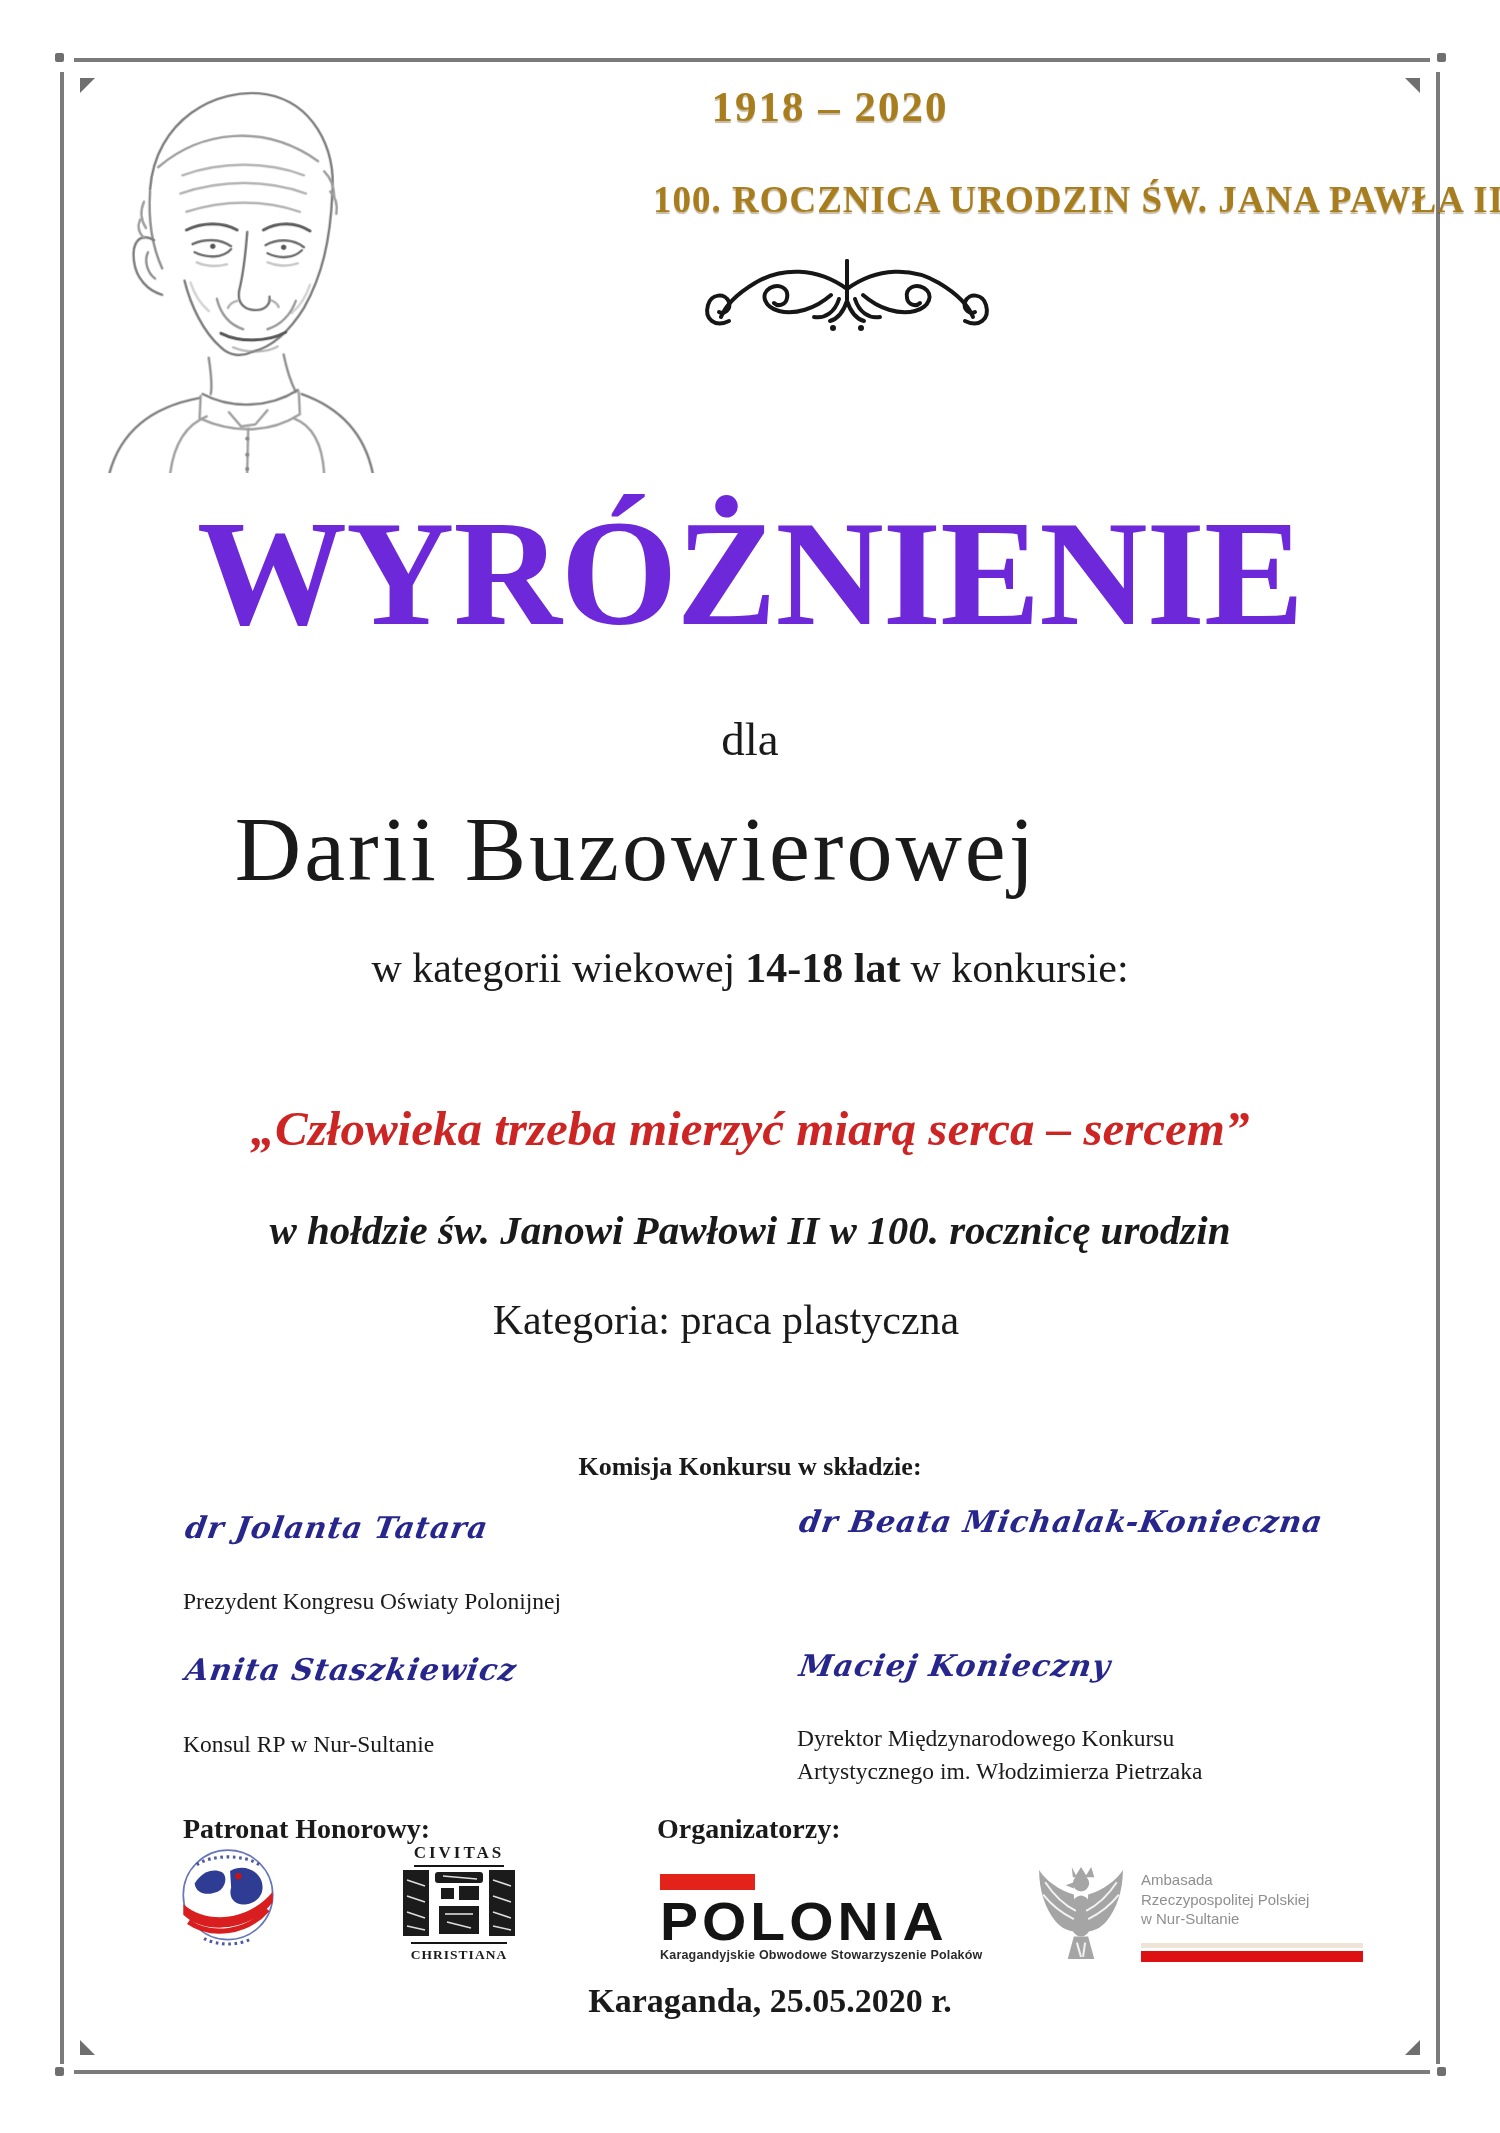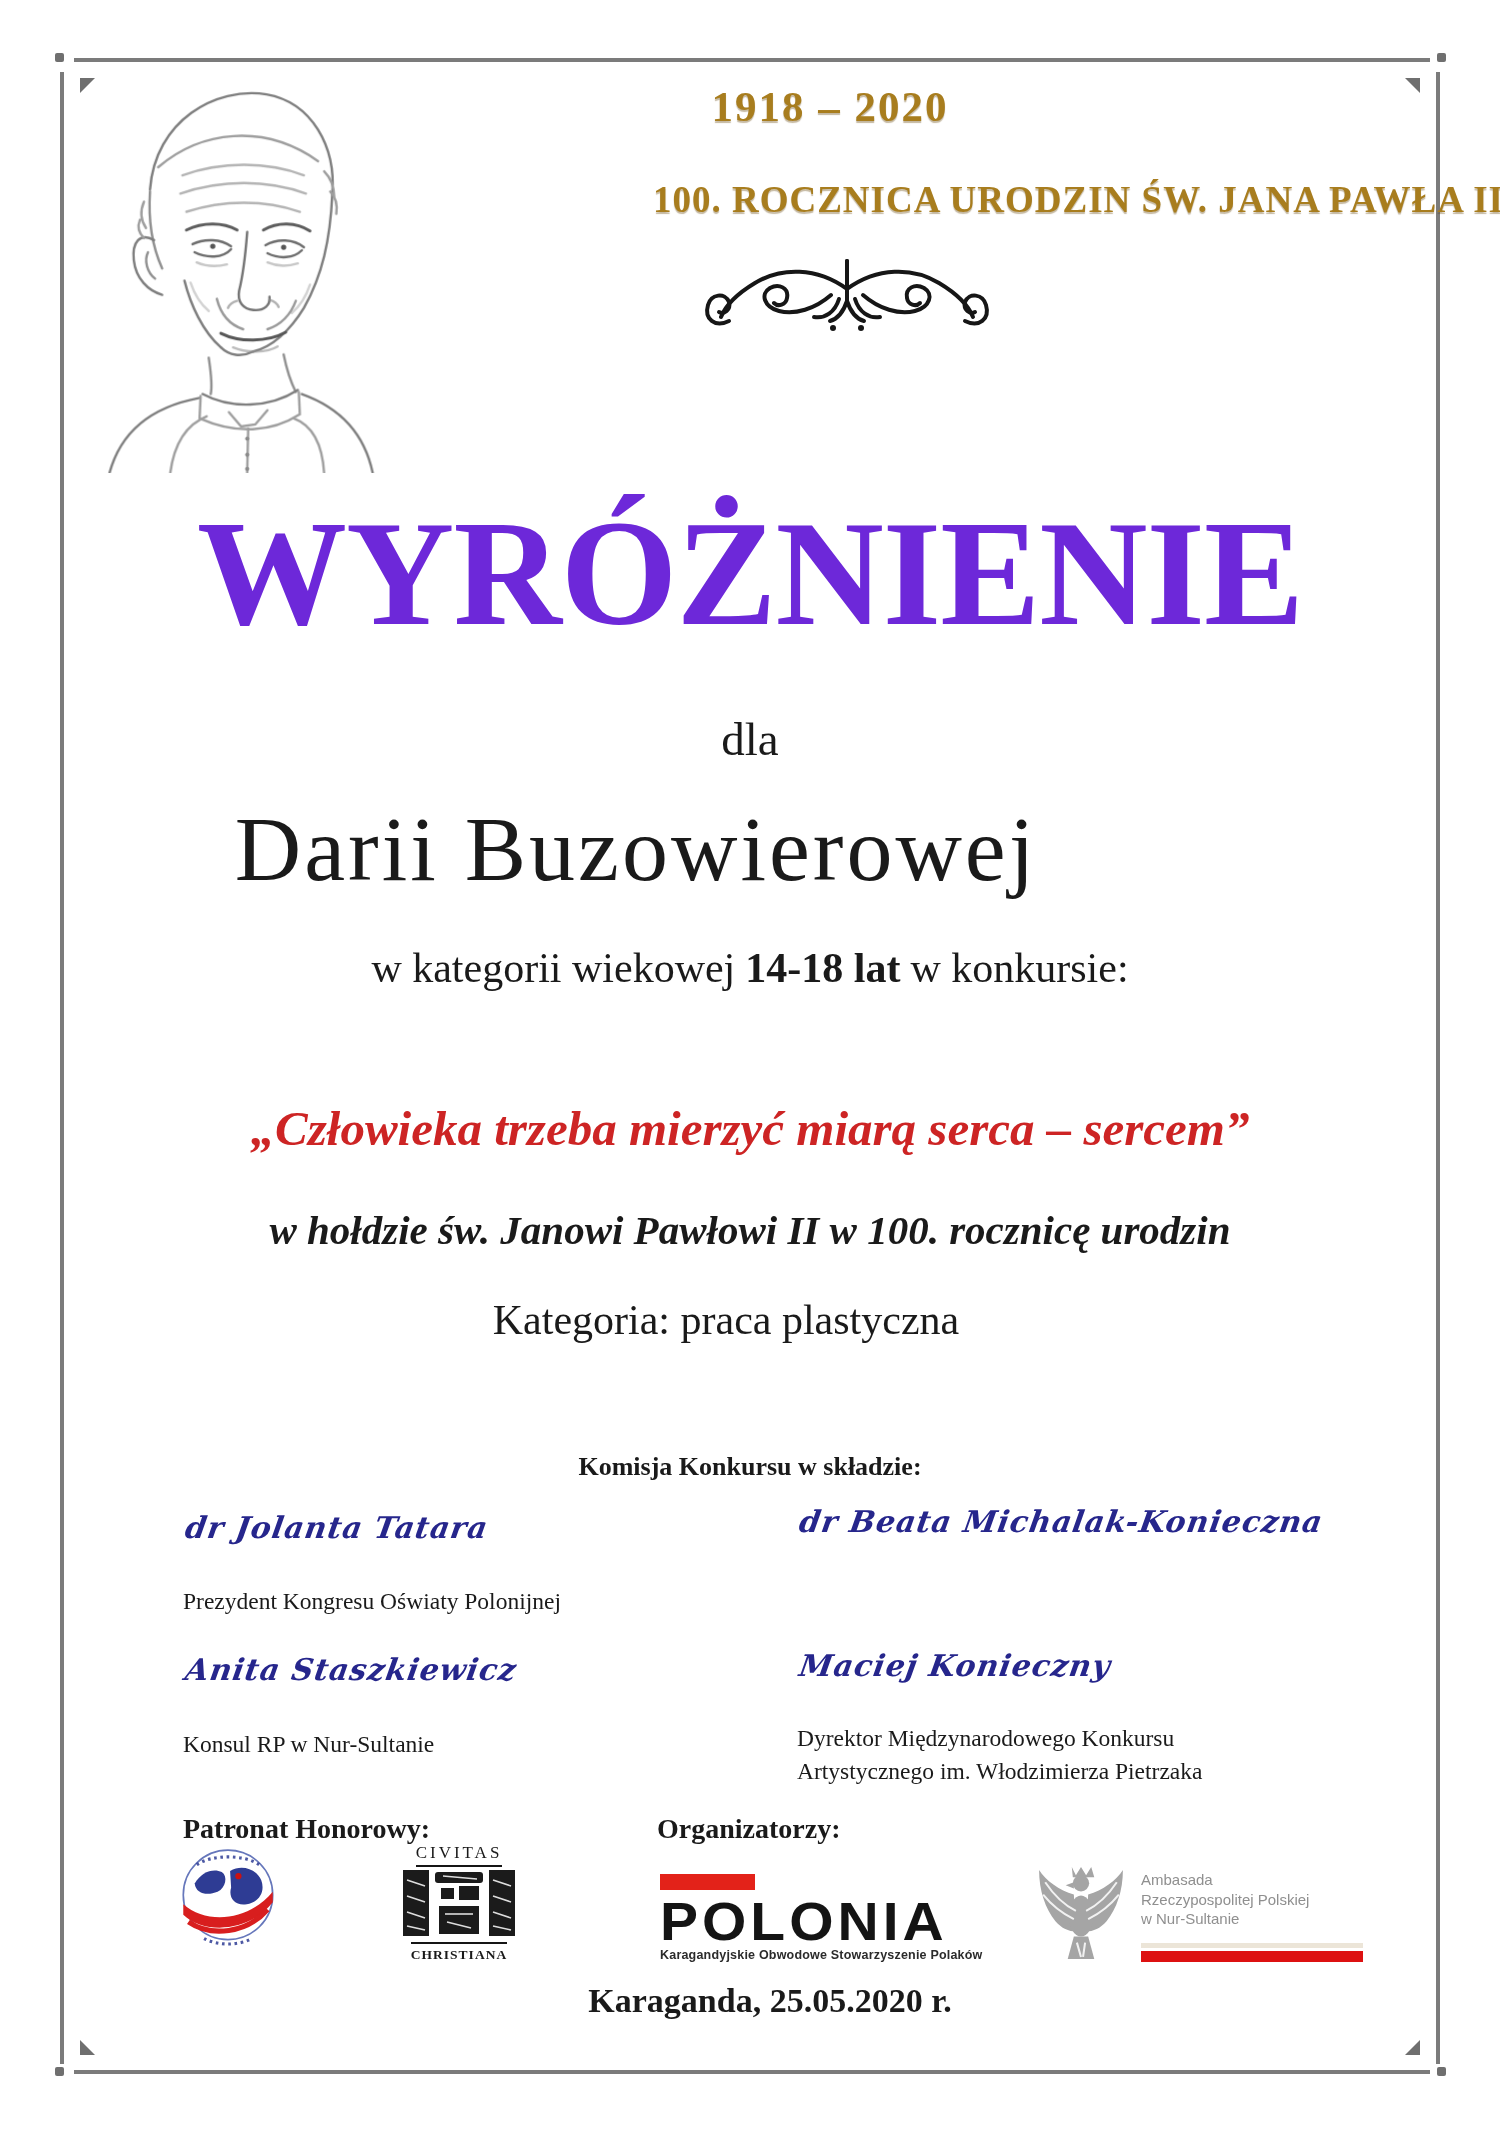--- a/index.html
+++ b/index.html
@@ -45,21 +45,21 @@
   .member-name{font-size:30px;font-style:italic;font-weight:bold;color:#26268c;
                font-family:"DejaVu Serif",serif;transform:skewX(-9deg);transform-origin:left bottom;
                letter-spacing:1px;white-space:nowrap;}
   .member-title{font-size:23.5px;line-height:1.4;}
   .mt-narrow{width:440px;}
   
   .sec-label{font-size:28px;font-weight:bold;}
   .patronat{left:183px;top:1813px;}
   .organiz{left:657px;top:1813px;}
   .civitas{left:396px;top:1843px;width:126px;text-align:center;}
-  .civitas-top{font-size:17px;font-weight:normal;letter-spacing:3px;border-bottom:2px solid #151515;
+  .civitas-top{font-size:17px;font-weight:bold;letter-spacing:3px;border-bottom:2px solid #151515;
                padding-bottom:2px;display:inline-block;}
   .civitas-bottom{font-size:13.5px;font-weight:bold;letter-spacing:1px;border-top:2px solid #151515;
                padding-top:3px;display:inline-block;margin-top:2px;}
   .globe{left:176px;top:1846px;}
   .polonia{left:660px;top:1874px;width:380px;font-family:"Liberation Sans",sans-serif;}
   .polonia-bar{width:95px;height:16px;background:#e32219;}
   .polonia-name{font-size:57px;font-weight:bold;letter-spacing:4px;color:#141414;line-height:1.02;
                 margin-top:4px;transform:scaleY(.94);transform-origin:left top;}
   .polonia-sub{font-size:12.5px;font-weight:bold;color:#2b2b2b;letter-spacing:.2px;margin-top:-4px;white-space:nowrap;}
   .embassy{left:1035px;top:1856px;display:flex;align-items:flex-start;font-family:"Liberation Sans",sans-serif;}

